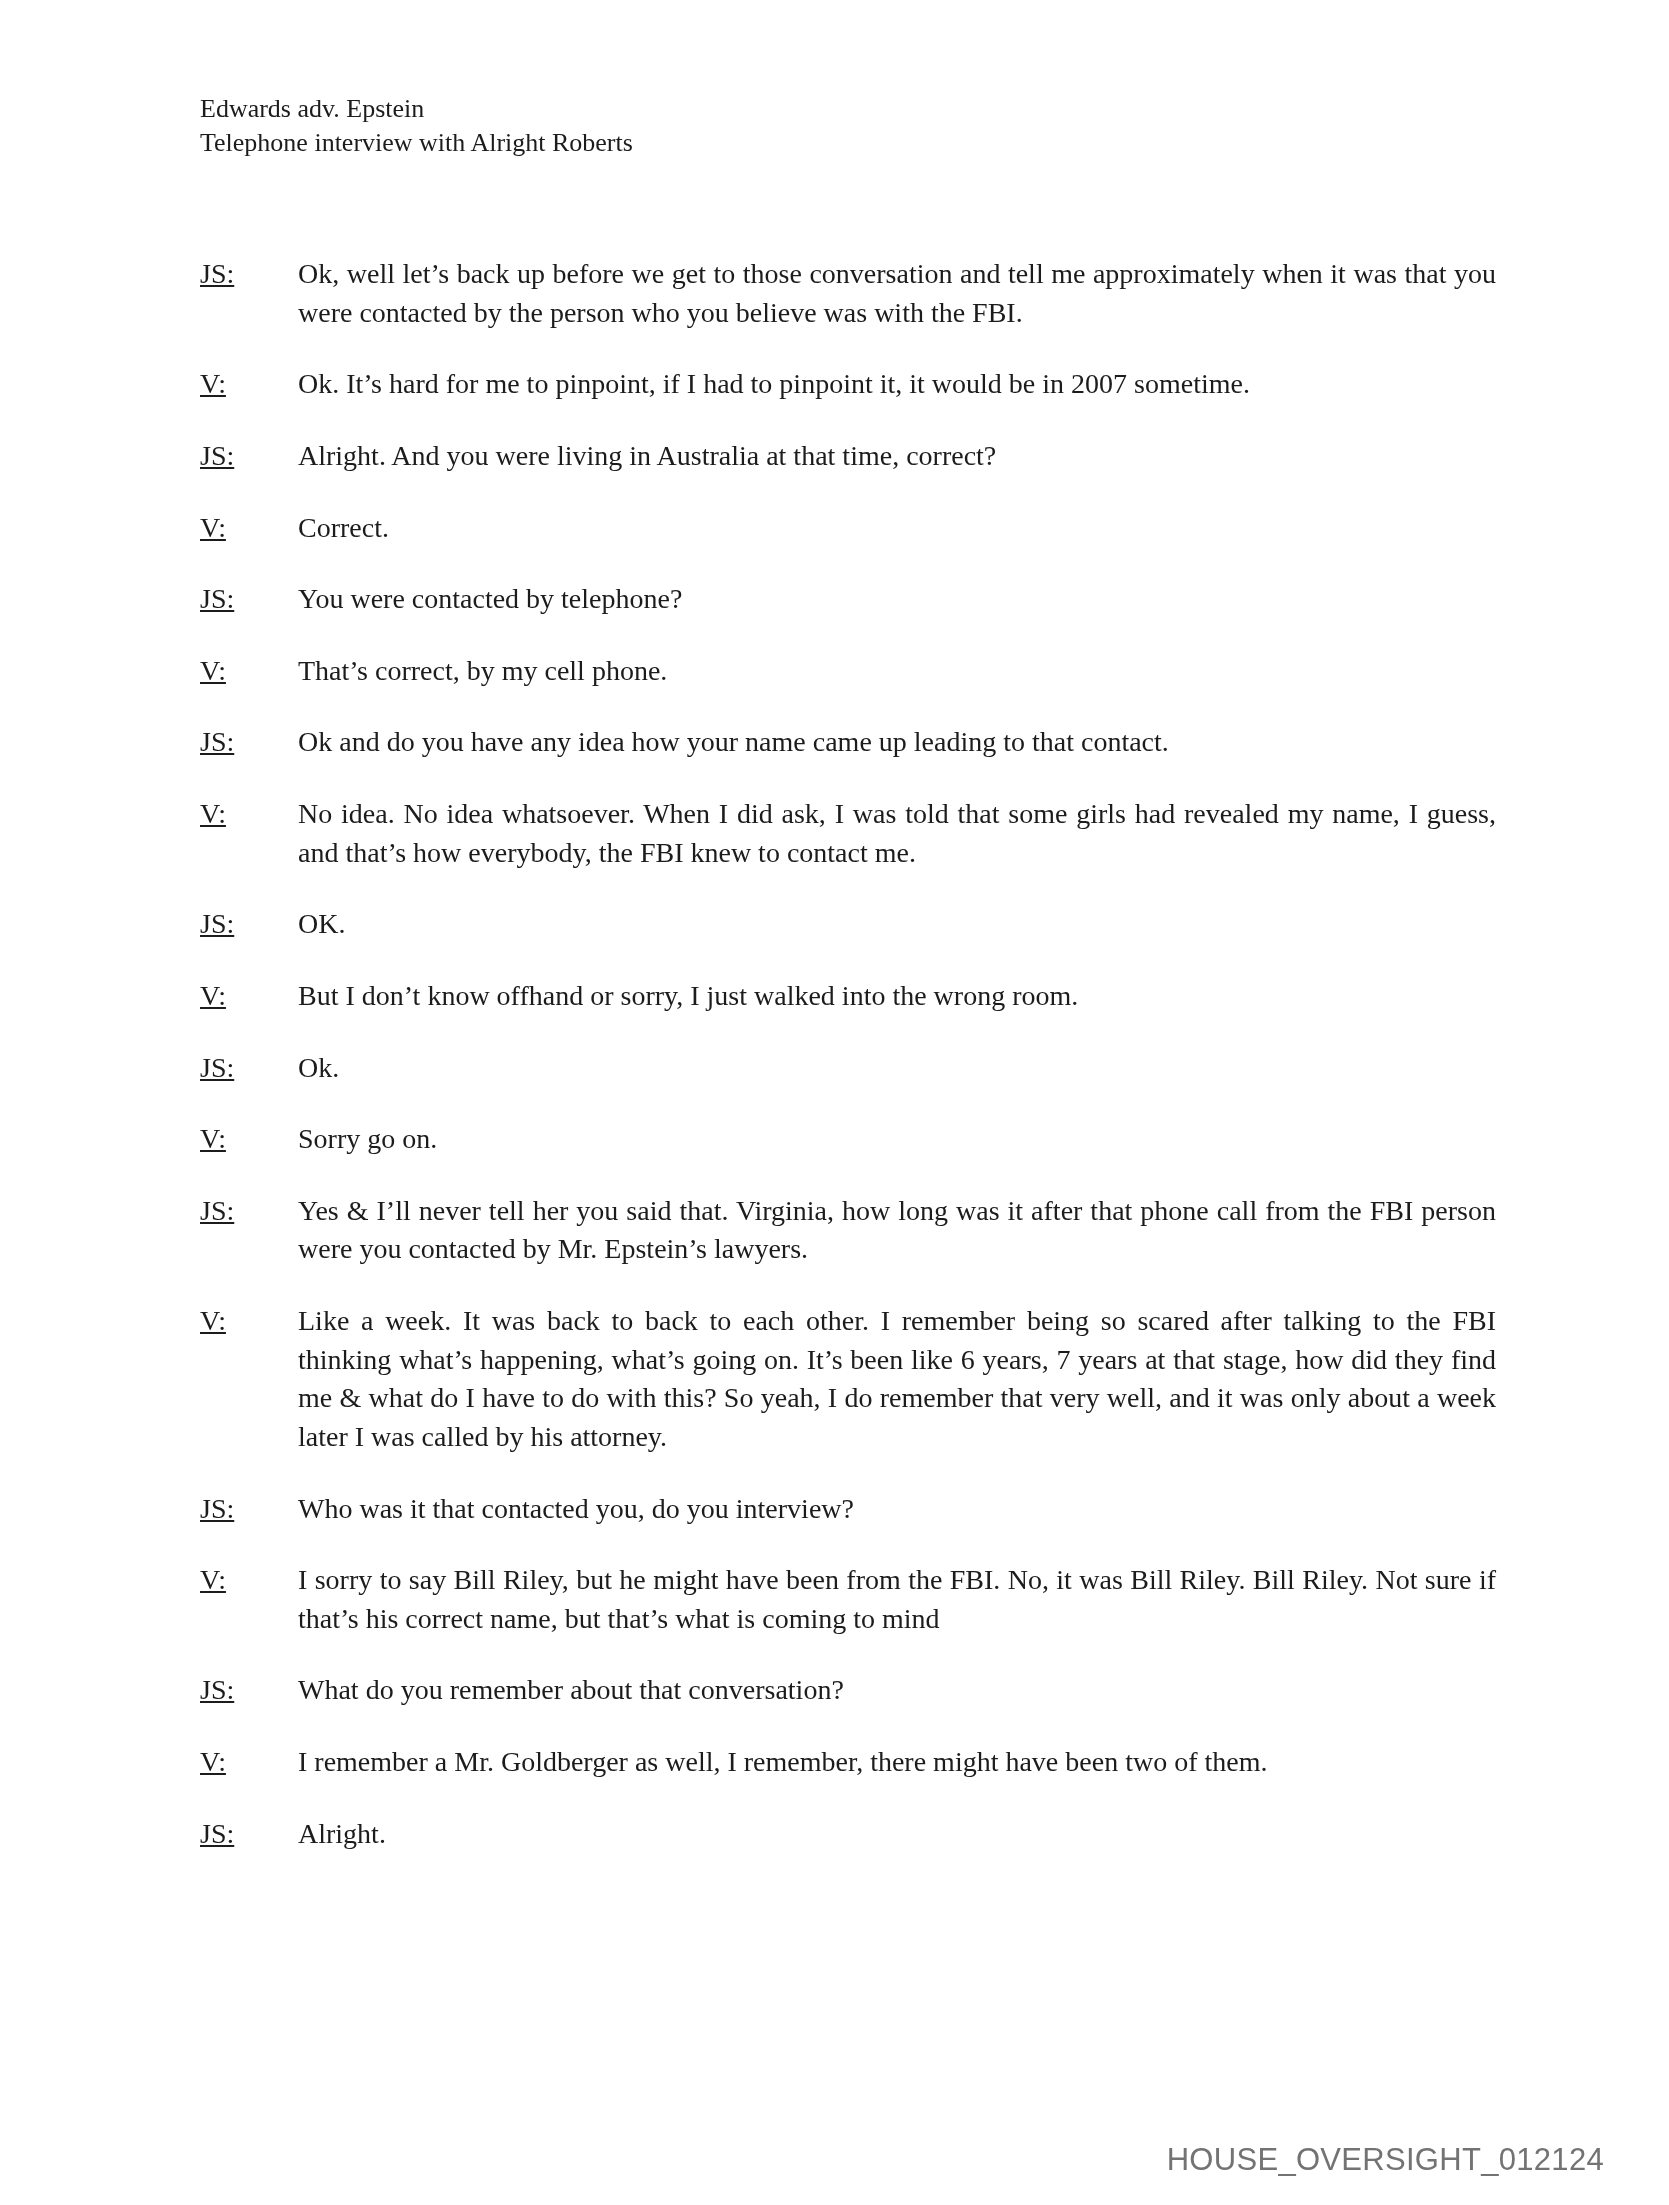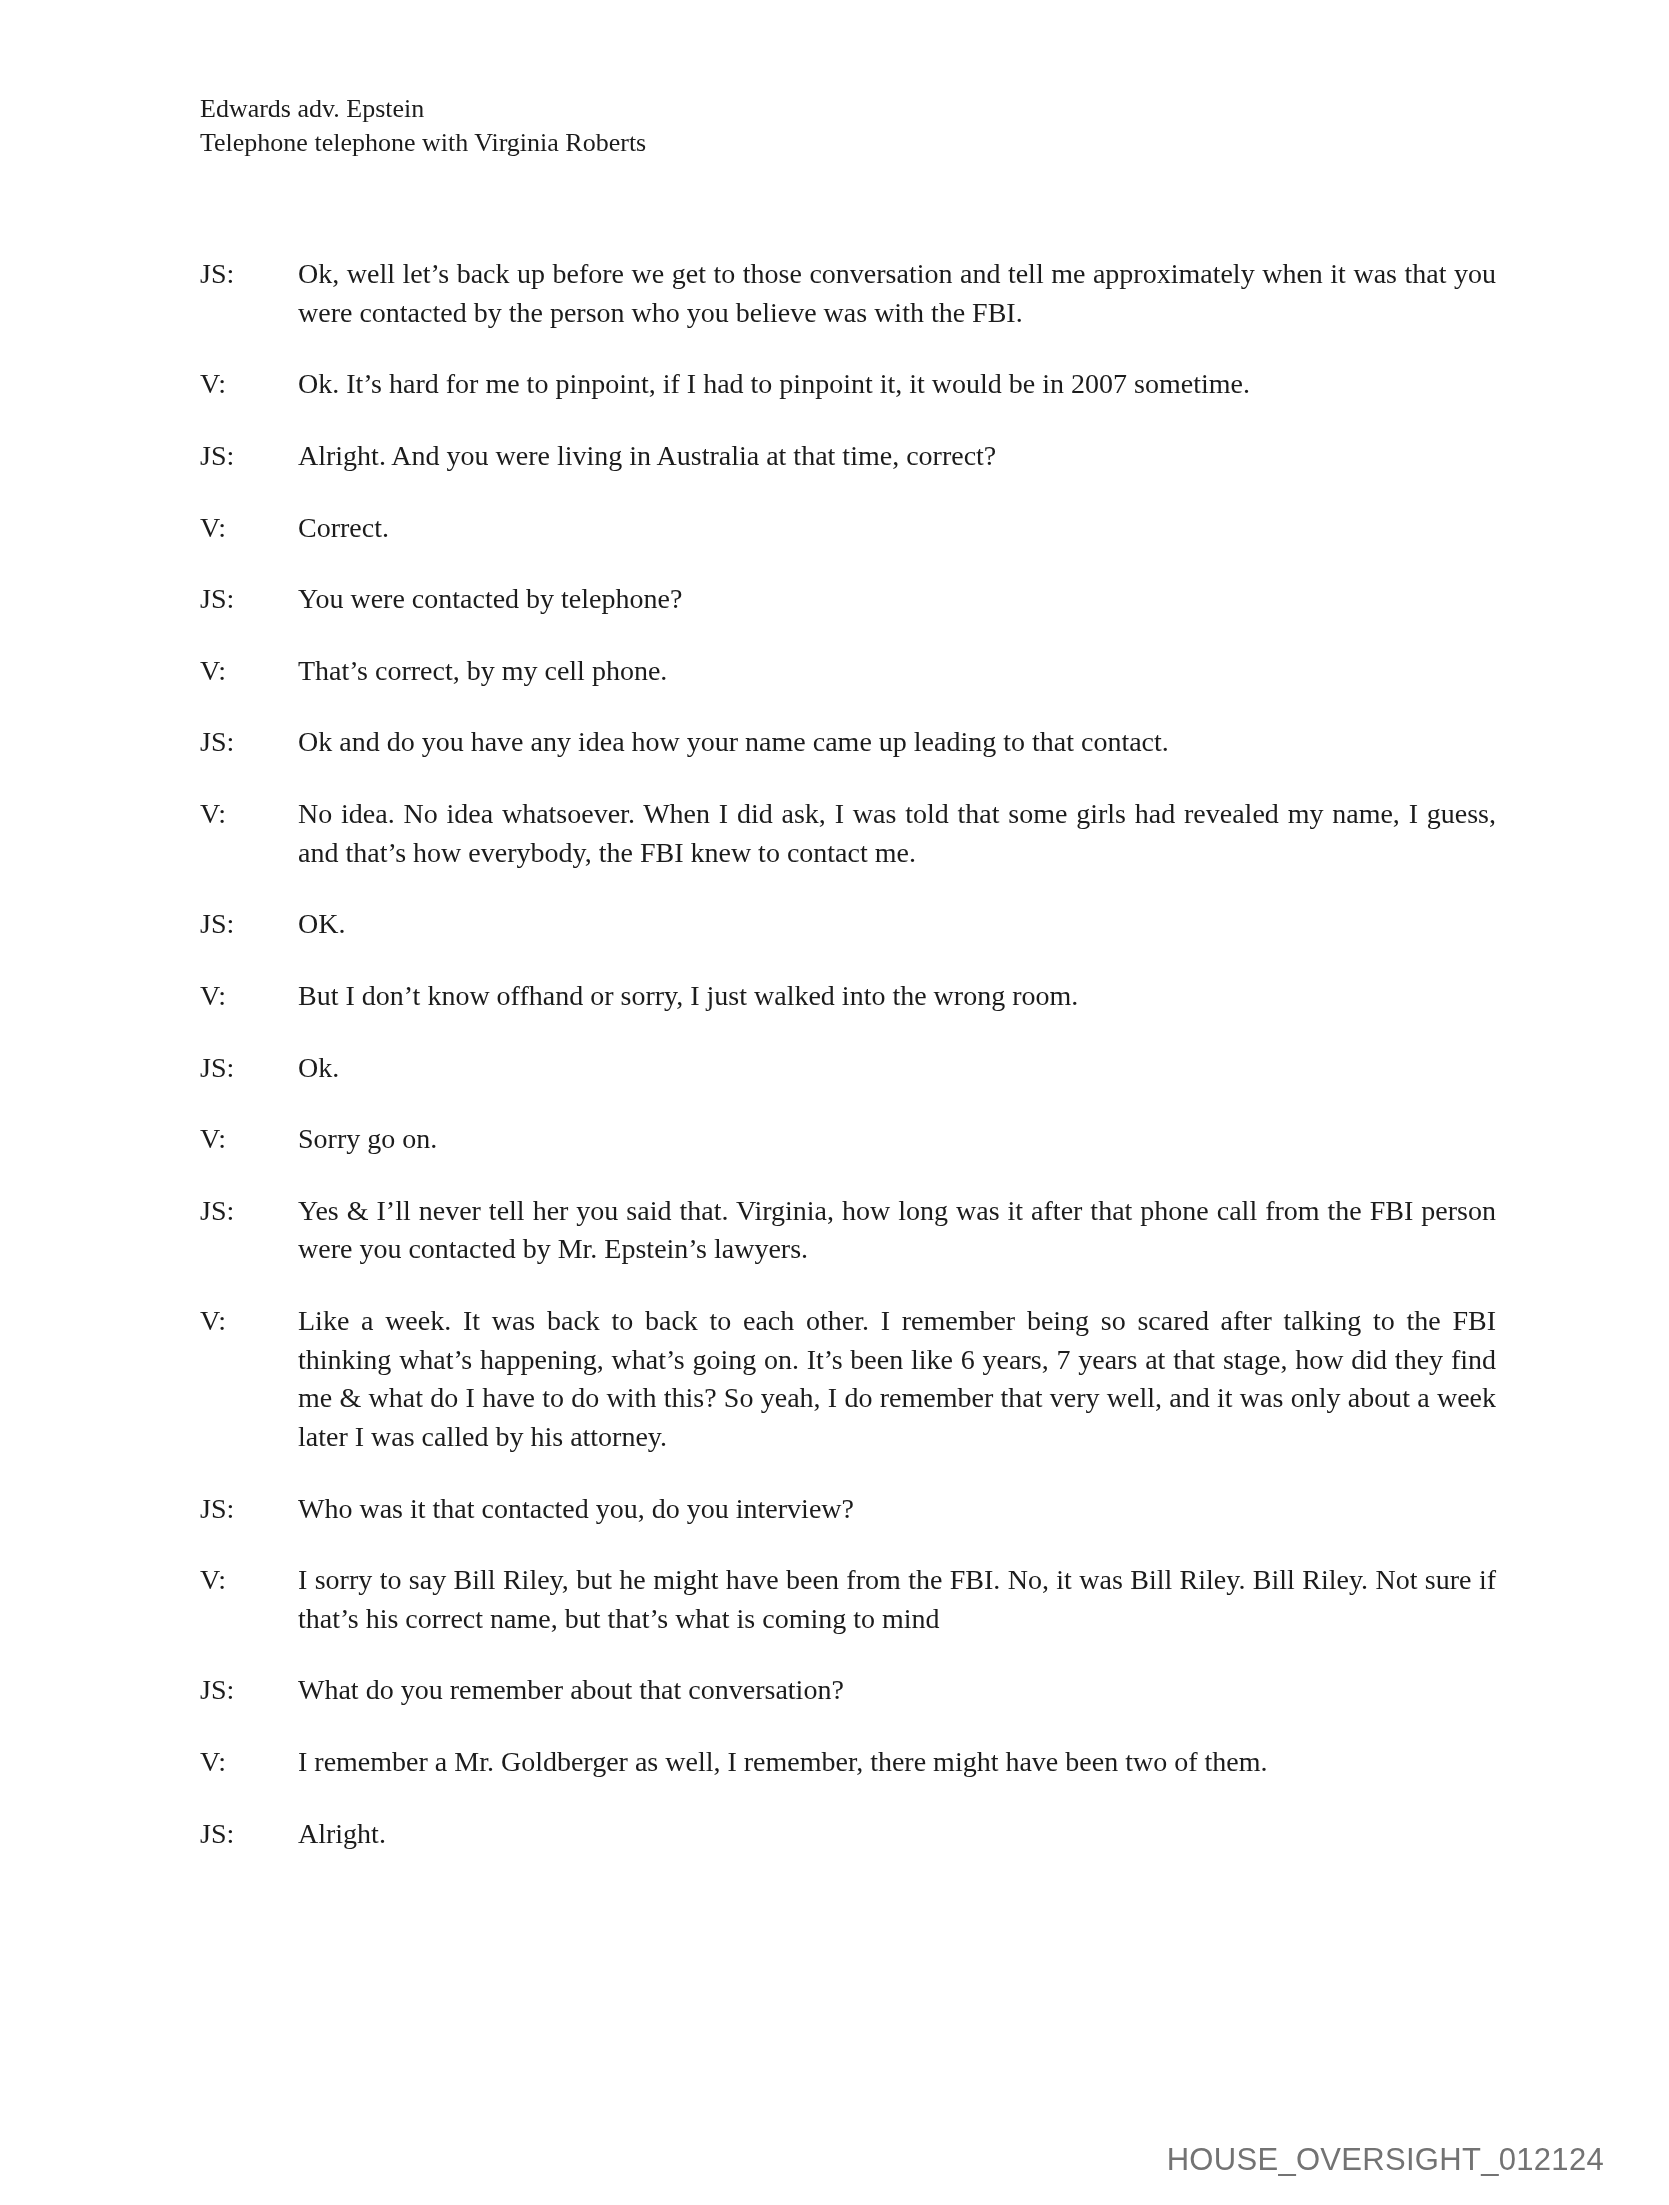--- a/index.html
+++ b/index.html
@@ -35,20 +35,21 @@
   }
   .row {
     display: flex;
     align-items: flex-start;
     margin-bottom: 33px;
   }
   .speaker {
     flex: 0 0 98px;
     font-size: 28px;
     line-height: 1.38;
+    text-decoration: underline;
   }
   .utterance {
     flex: 1 1 auto;
     font-size: 28px;
     line-height: 1.38;
     text-align: justify;
   }
   .bates {
     position: absolute;
     right: 65px;
@@ -59,21 +60,21 @@
     letter-spacing: 0.3px;
   }
 </style>
 </head>
 <body>
 
 <div class="page">
 
   <div class="header">
     <div>Edwards adv. Epstein</div>
-    <div>Telephone telephone with Virginia Roberts</div>
+    <div>Telephone interview with Alright Roberts</div>
   </div>
 
   <div class="transcript" id="transcript">
     <div class="row">
       <div class="speaker">JS:</div>
       <div class="utterance">Ok, well let’s back up before we get to those conversation and tell me approximately when it was that you were contacted by the person who you believe was with the FBI.</div>
     </div>
 
     <div class="row">
       <div class="speaker">V:</div>

